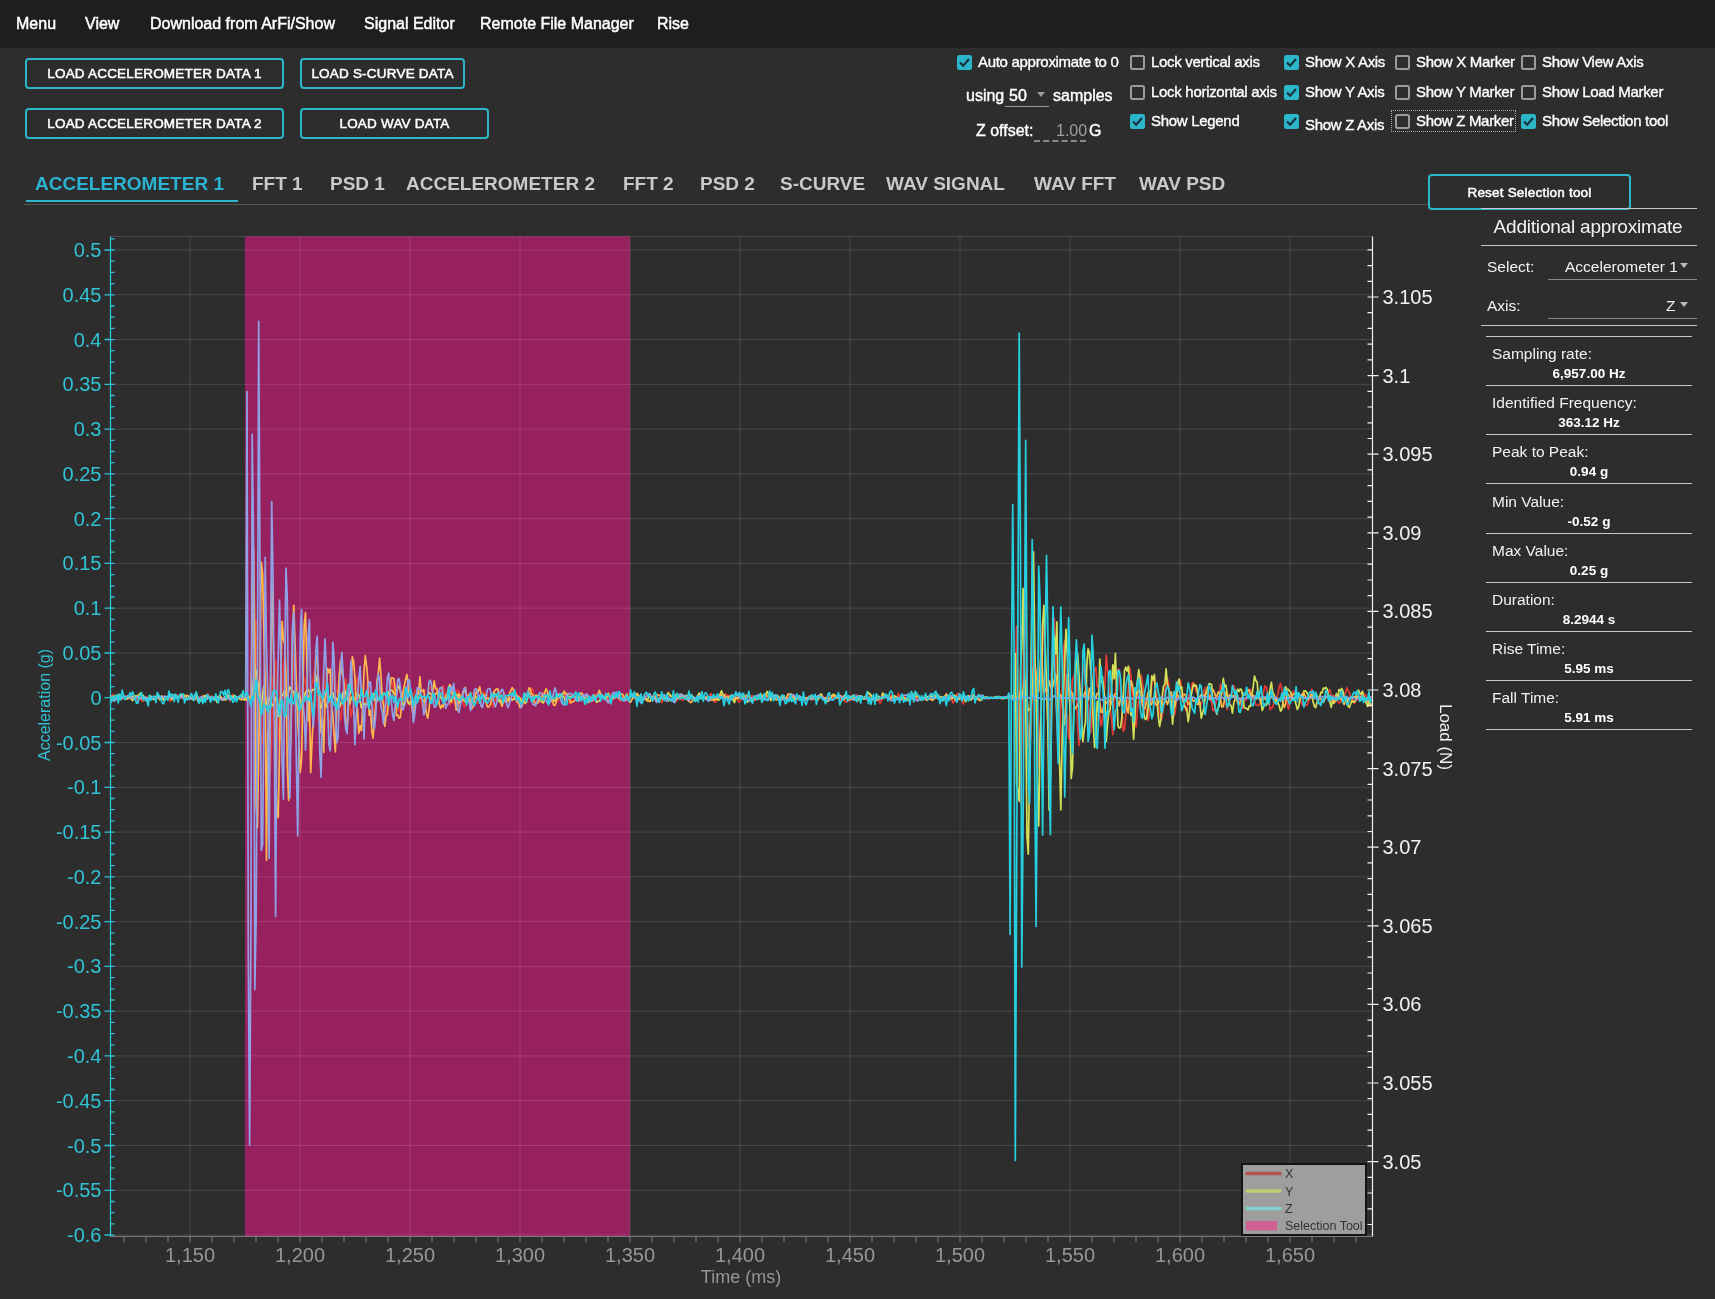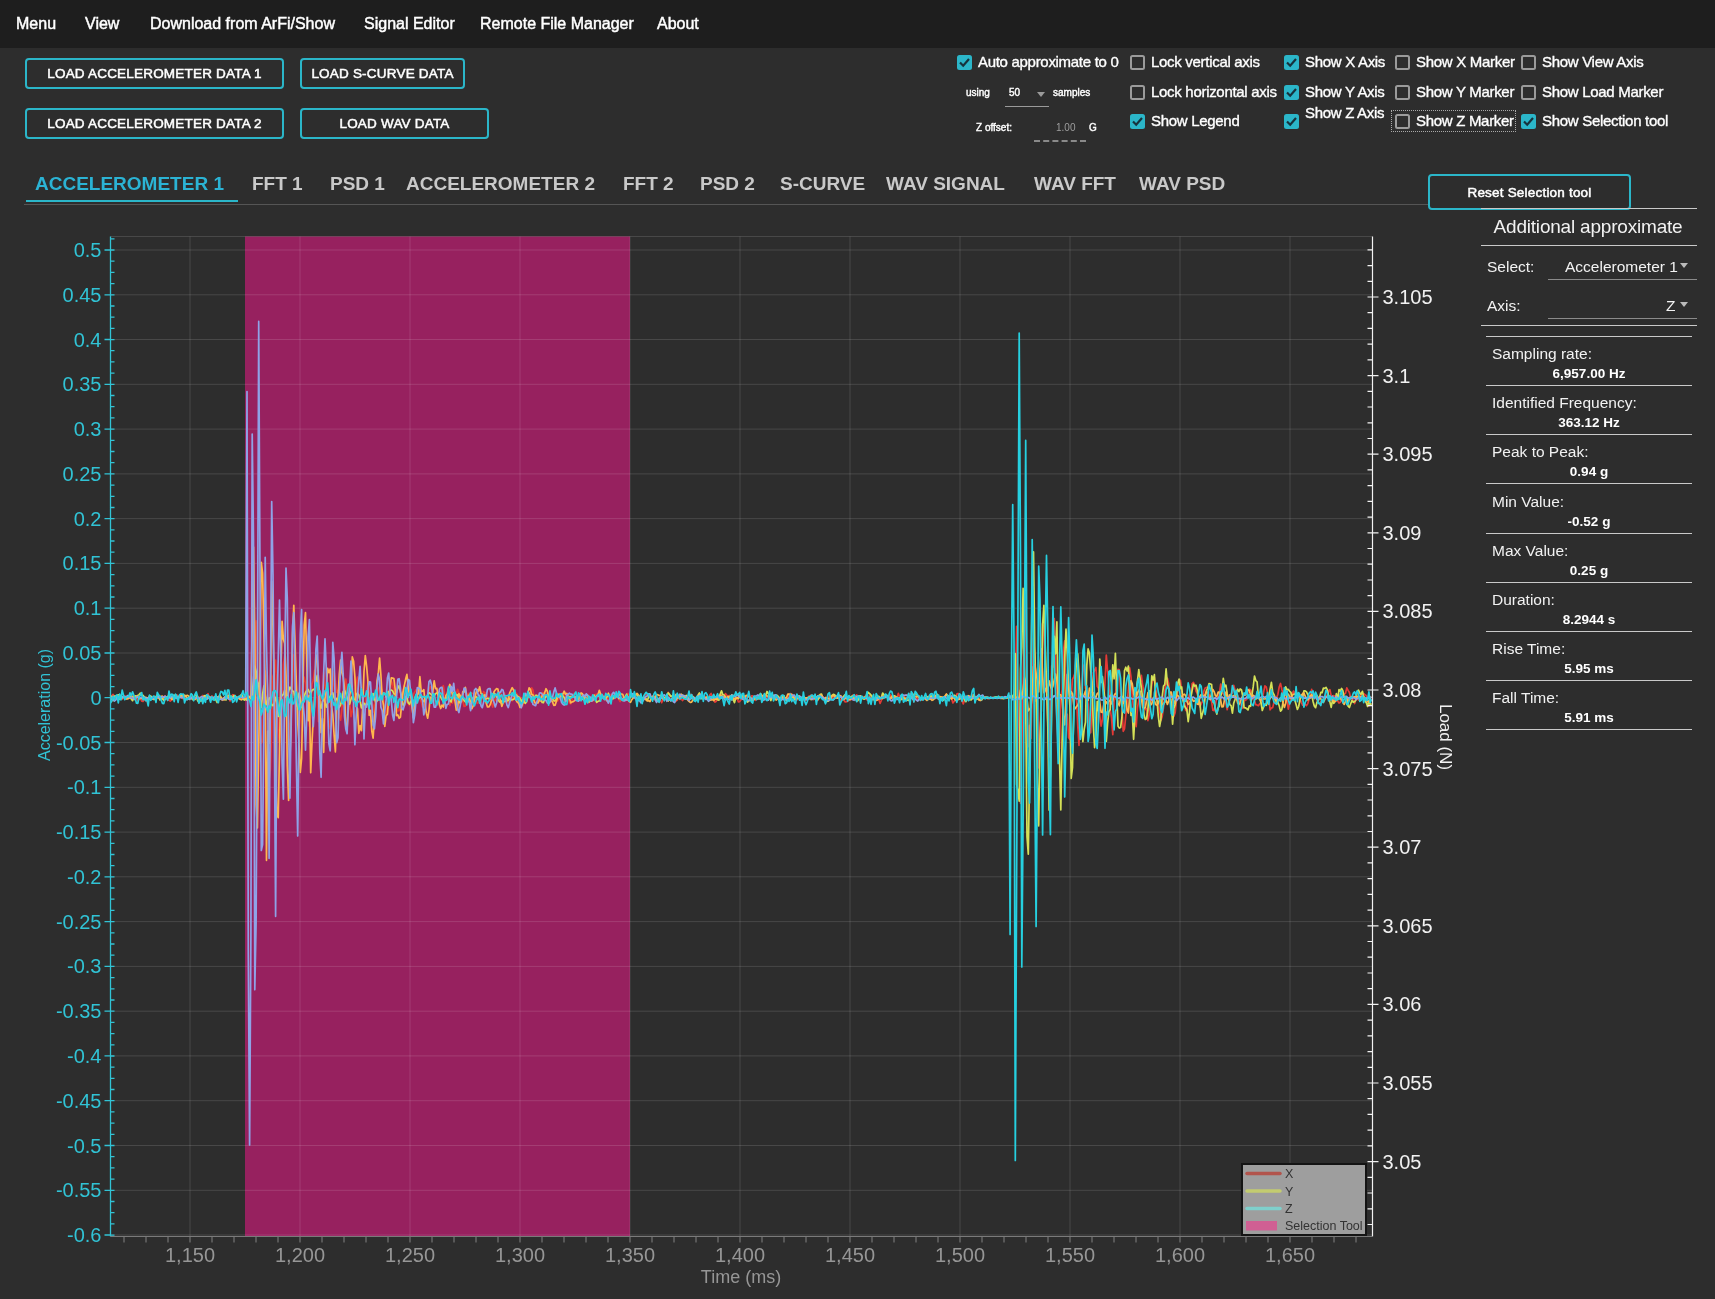--- a/index.html
+++ b/index.html
@@ -5,21 +5,21 @@
 html,body { background:#2d2d2d; }
 body { font-family:"Liberation Sans", sans-serif; width:1715px; height:1299px; position:relative; overflow:hidden; }
 .abs { position:absolute; }
 .menubar { left:0; top:0; width:1715px; height:48px; background:#1e1e1e; }
 .menuitem { position:absolute; top:15px; color:#fff; font-size:16px; -webkit-text-stroke:0.45px #fff; white-space:nowrap; }
 .btn { position:absolute; background:#2d2d2d; border:2px solid #2bb6c9; border-radius:4px; color:#fff; -webkit-text-stroke:0.5px #fff; font-size:13.5px; letter-spacing:0.2px; display:flex; align-items:center; justify-content:center; white-space:nowrap; }
 .cb { position:absolute; width:15px; height:15px; border-radius:2.5px; }
 .cb.on { background:#2bb6c9; }
 .cb.off { background:#2d2d2d; border:2px solid #9b9b9b; }
 .cblabel { position:absolute; color:#fff; font-size:15px; letter-spacing:-0.3px; -webkit-text-stroke:0.35px #fff; white-space:nowrap; }
-.lbl { position:absolute; color:#fff; font-size:10px; -webkit-text-stroke:0.4px #fff; white-space:nowrap; }
+.lbl { position:absolute; color:#fff; font-size:16px; -webkit-text-stroke:0.4px #fff; white-space:nowrap; }
 .tab { position:absolute; top:173px; font-size:19px; font-weight:bold; color:#c9c9c9; white-space:nowrap; }
 .hr { position:absolute; height:1px; background:#c9c9c9; }
 .sidelbl { position:absolute; color:#f2f2f2; font-size:15.5px; white-space:nowrap; }
 .sideval { position:absolute; color:#fff; font-size:13.5px; font-weight:bold; white-space:nowrap; text-align:center; }
 .arrow { position:absolute; width:0; height:0; border-left:4.5px solid transparent; border-right:4.5px solid transparent; border-top:5.5px solid #9a9a9a; }
 </style></head>
 <body>
 
 <svg id="chart" width="1715" height="1299" viewBox="0 0 1715 1299" style="position:absolute;left:0;top:0" font-family="Liberation Sans, sans-serif">
     <rect x="245.0" y="236.5" width="385.0" height="1000.0" fill="#97215f"></rect>
@@ -90,21 +90,21 @@
     <text x="1285" y="1213.0" fill="#333" font-size="12.5">Z</text>
     <rect x="1246" y="1221" width="31" height="9.5" fill="#d05f93"></rect>
     <text x="1285" y="1230" fill="#333" font-size="12.5">Selection Tool</text>
   </svg>
 <div class="abs menubar"></div>
 <div class="menuitem" style="left:16px">Menu</div>
 <div class="menuitem" style="left:85px">View</div>
 <div class="menuitem" style="left:150px">Download from ArFi/Show</div>
 <div class="menuitem" style="left:364px">Signal Editor</div>
 <div class="menuitem" style="left:480px">Remote File Manager</div>
-<div class="menuitem" style="left:657px">About</div>
+<div class="menuitem" style="left:657px">Rise</div>
 <div class="btn" style="left:25px;top:58px;width:259px;height:31px">LOAD ACCELEROMETER DATA 1</div>
 <div class="btn" style="left:300px;top:58px;width:165px;height:31px">LOAD S-CURVE DATA</div>
 <div class="btn" style="left:25px;top:108px;width:259px;height:31px">LOAD ACCELEROMETER DATA 2</div>
 <div class="btn" style="left:300px;top:108px;width:189px;height:31px">LOAD WAV DATA</div>
 <div class="cb on" style="left:1284px;top:55px">
     <svg width="15" height="15" viewBox="0 0 15 15" style="position:absolute;left:0;top:0">
       <path d="M3 7.5 L6.2 10.7 L12 4" stroke="#16333d" stroke-width="2.2" fill="none"></path>
     </svg>
   </div>
 <div class="cblabel" style="left:1305px;top:53px">Show X Axis</div>
@@ -112,21 +112,21 @@
     <svg width="15" height="15" viewBox="0 0 15 15" style="position:absolute;left:0;top:0">
       <path d="M3 7.5 L6.2 10.7 L12 4" stroke="#16333d" stroke-width="2.2" fill="none"></path>
     </svg>
   </div>
 <div class="cblabel" style="left:1305px;top:83px">Show Y Axis</div>
 <div class="cb on" style="left:1284px;top:114px">
     <svg width="15" height="15" viewBox="0 0 15 15" style="position:absolute;left:0;top:0">
       <path d="M3 7.5 L6.2 10.7 L12 4" stroke="#16333d" stroke-width="2.2" fill="none"></path>
     </svg>
   </div>
-<div class="cblabel" style="left:1305px;top:104px">Show Z Axis</div>
+<div class="cblabel" style="left:1305px;top:116px">Show Z Axis</div>
 <div class="cb off" style="left:1395px;top:55px"></div>
 <div class="cblabel" style="left:1416px;top:53px">Show X Marker</div>
 <div class="cb off" style="left:1395px;top:85px"></div>
 <div class="cblabel" style="left:1416px;top:83px">Show Y Marker</div>
 <div class="cb off" style="left:1395px;top:114px"></div>
 <div class="cblabel" style="left:1416px;top:112px">Show Z Marker</div>
 <div class="cb off" style="left:1521px;top:55px"></div>
 <div class="cblabel" style="left:1542px;top:53px">Show View Axis</div>
 <div class="cb off" style="left:1521px;top:85px"></div>
 <div class="cblabel" style="left:1542px;top:83px">Show Load Marker</div>

